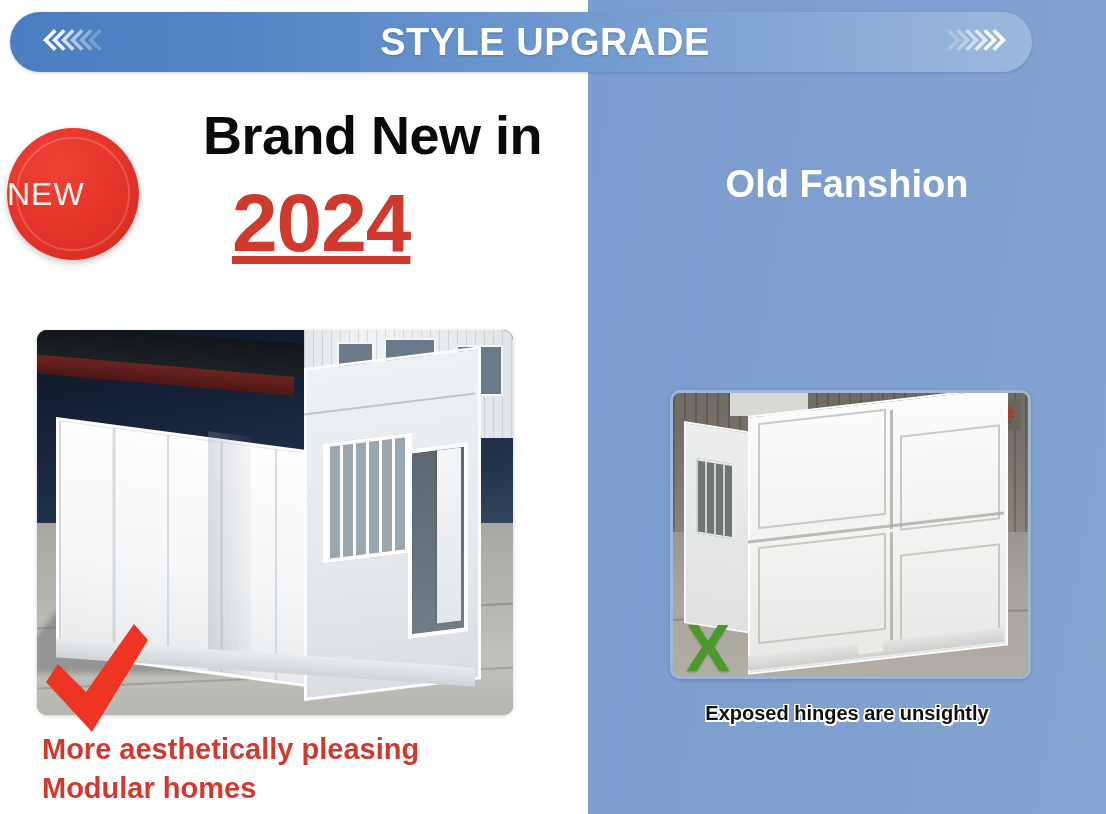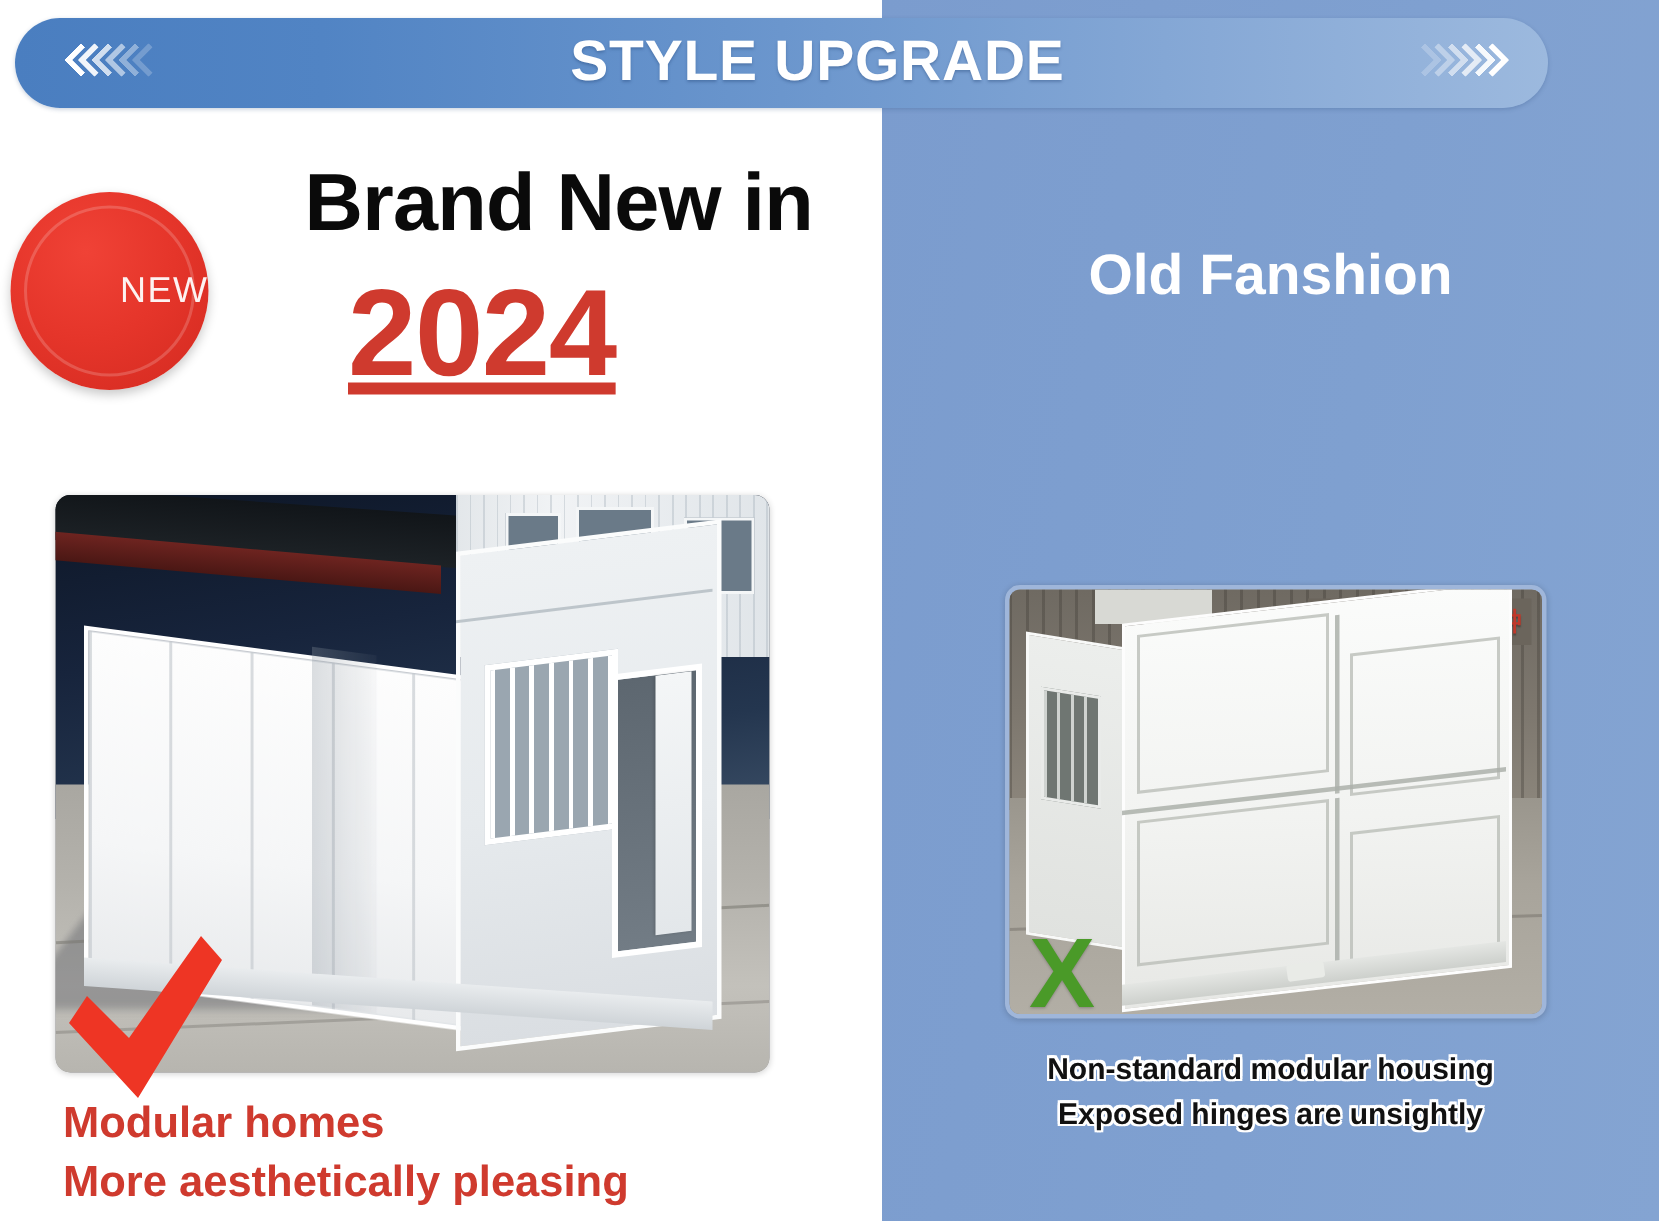--- a/index.html
+++ b/index.html
@@ -96,26 +96,25 @@
     content: "";
     position: absolute;
     left: 9px; top: 9px; right: 9px; bottom: 9px;
     border-radius: 50%;
     border: 2px solid rgba(255,255,255,.18);
   }
   .new-badge-label {
     position: absolute;
     left: 0; right: 0; top: 50%;
     transform: translateY(-50%);
-    text-align: right;
+    text-align: left;
     color: #fdf2f1;
-    font-size: 24px;
+    font-size: 32px;
     font-weight: normal;
     letter-spacing: 1px;
-    margin-left: 20px;
   }
 
   
   .headline-1 {
     position: absolute;
     left: 186px; top: 104px;
     font-size: 54px;
     font-weight: bold;
     color: #0a0a0a;
     letter-spacing: -.5px;
@@ -509,22 +508,21 @@
     <div class="r-seam r-seam-mid"></div>
     <div class="r-seam r-seam-v1"></div>
     <div class="r-seam r-seam-v2"></div>
     <div class="ph-layer r-base"></div>
     <div class="ph-layer r-debris"></div>
   </div>
 
   <div class="x-mark">X</div>
 
   <div class="caption-left">
+    <span class="cap-line">More aesthetically pleasing</span>
     <span class="cap-line">Modular homes</span>
-    <span class="cap-line">More aesthetically pleasing</span>
   </div>
 
   <div class="caption-right">
-    <span class="cap-line">Non-standard modular housing</span>
     <span class="cap-line">Exposed hinges are unsightly</span>
   </div>
 
 </div>
 
 </body></html>

